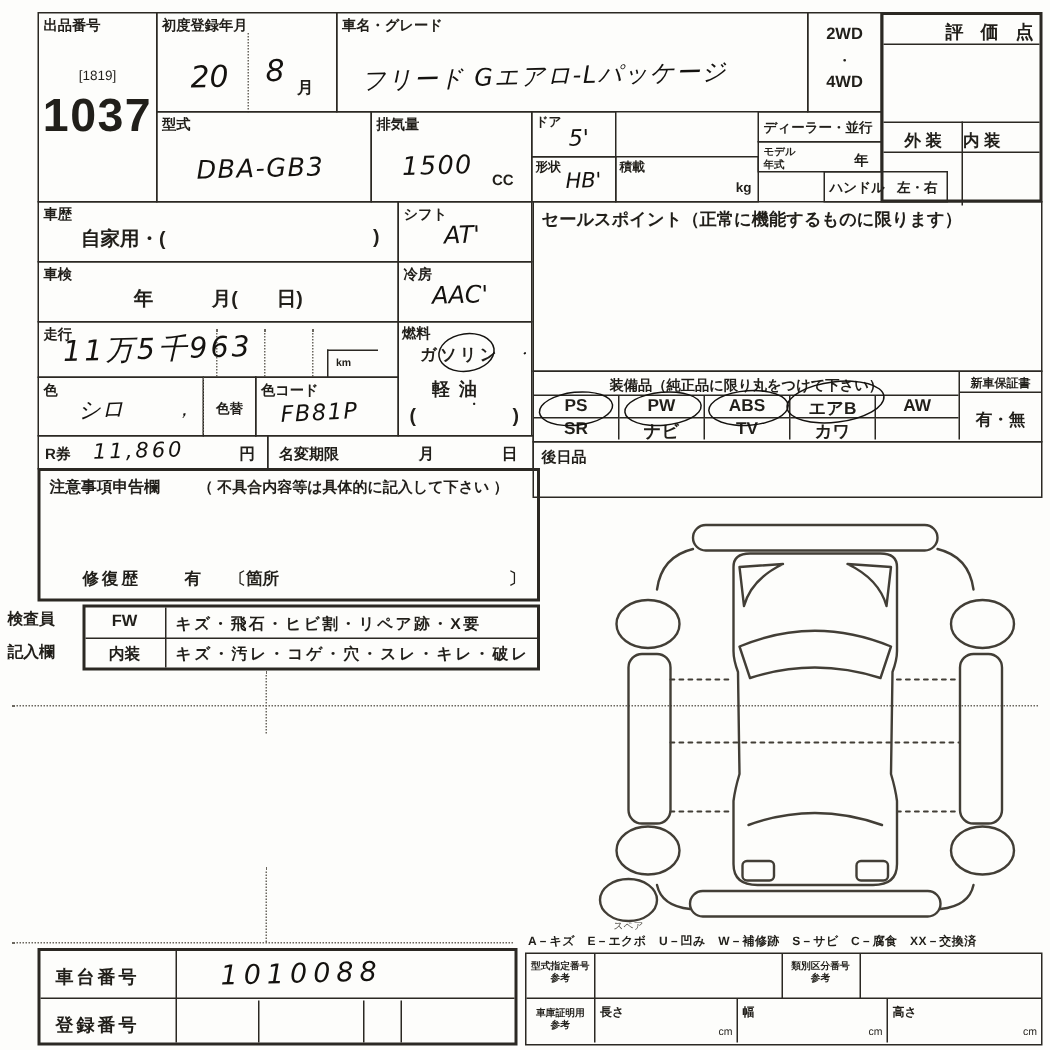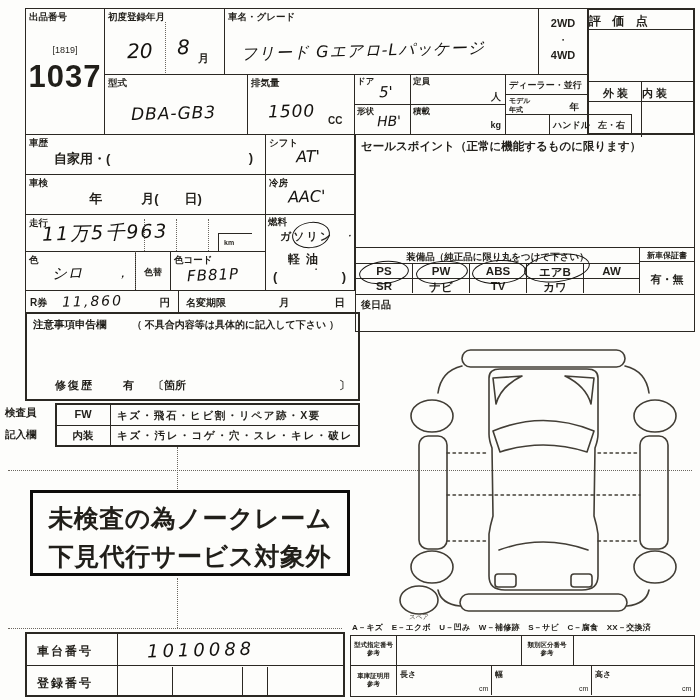--- a/index.html
+++ b/index.html
@@ -55,24 +55,20 @@
   <div class="cell" style="left:247px;top:74px;width:108px;height:61px;">
     <span class="lbl" style="left:3px;top:2px">排気量</span>
     <span class="hand" style="left:20px;top:26px;font-size:17px;letter-spacing:1px">1500</span>
     <span class="pr" style="left:80px;top:40px;font-size:10px">CC</span>
   </div>
 
   <div class="cell" style="left:354px;top:74px;width:57px;height:31px;padding-left:36px;">
     <span class="lbl" style="left:2px;top:1px;font-size:8.5px">ドア</span>
     <span class="hand" style="left:24px;top:8px;font-size:15px">5'</span>
   </div>
-  <div class="cell" style="left:410px;top:74px;width:96px;height:31px;">
-    <span class="lbl" style="left:2px;top:1px;font-size:8.5px">定員</span>
-    <span class="pr" style="right:4px;top:15px;font-size:10px">人</span>
-  </div>
   <div class="cell" style="left:354px;top:104px;width:57px;height:31px;">
     <span class="lbl" style="left:2px;top:1px;font-size:8.5px">形状</span>
     <span class="hand" style="left:22px;top:8px;font-size:14px">HB'</span>
   </div>
   <div class="cell" style="left:410px;top:104px;width:96px;height:31px;">
     <span class="lbl" style="left:2px;top:1px;font-size:8.5px">積載</span>
     <span class="pr" style="right:4px;top:15px;font-size:9px">kg</span>
   </div>
 
   <div class="cell" style="left:505px;top:74px;width:83px;height:21px;">
@@ -82,21 +78,21 @@
     <span class="pr" style="left:3px;top:1px;font-size:7px">モデル</span>
     <span class="pr" style="left:3px;top:10px;font-size:7px">年式</span>
     <span class="pr" style="right:8px;top:6px;font-size:9.5px">年</span>
   </div>
   <div class="cell" style="left:505px;top:114px;width:83px;height:21px;margin-left:44px;">
     <span class="pr" style="left:3px;top:4px;font-size:9px">ハンドル</span>
     <span class="pr" style="right:6px;top:4px;font-size:9px">左・右</span>
   </div>
 
   <div class="cell" style="left:587px;top:8px;width:108px;height:127px;border-width:2px;">
-    <span class="pr" style="left:0;top:3px;width:100%;text-align:left;font-size:12px;letter-spacing:4px">評 価 点</span>
+    <span class="pr" style="left:0;top:3px;width:100%;text-align:right;font-size:12px;letter-spacing:4px">評 価 点</span>
     <div class="nb" style="left:0;top:19px;width:100%;border-top:1.4px solid #2b2823"></div>
     <div class="nb" style="left:0;top:71px;width:100%;height:21px;border-top:1.4px solid #2b2823;border-bottom:1.4px solid #2b2823;">
       <span class="pr" style="left:0;top:4px;width:53px;text-align:center;font-size:11px">外 装</span>
       <span class="pr" style="left:53px;top:4px;width:53px;text-align:left;font-size:11px">内 装</span>
     </div>
     <div class="nb" style="left:52px;top:71px;height:56px;border-left:1.4px solid #2b2823"></div>
   </div>
 
   <div class="cell" style="left:25px;top:134px;width:241px;height:41px;">
     <span class="lbl" style="left:3px;top:2px">車歴</span>
@@ -242,24 +238,20 @@
     <div class="circ" style="left:60px;top:13px;width:50px;height:21px;transform:rotate(-5deg)"></div>
     <div class="circ" style="left:116px;top:12px;width:52px;height:22px;transform:rotate(-4deg)"></div>
     <div class="circ" style="left:168px;top:6px;width:64px;height:26px;transform:rotate(-7deg)"></div>
   </div>
 
   <div class="doth" style="left:8px;top:470px;width:684px"></div>
   <div class="doth" style="left:8px;top:628px;width:334px"></div>
   <div class="dotv" style="left:177px;top:447px;height:42px"></div>
   <div class="dotv" style="left:177px;top:578px;height:50px"></div>
 
-  <div class="nb" style="left:30px;top:490px;width:320px;height:86px;border:3px solid #0d0c0a;background:#fdfdfb;">
-    <span class="pr" style="left:0;top:9px;width:100%;text-align:center;font-size:25px;font-weight:900;letter-spacing:0.5px">未検査の為ノークレーム</span>
-    <span class="pr" style="left:0;top:47px;width:100%;text-align:center;font-size:25px;font-weight:900;letter-spacing:0.5px">下見代行サービス対象外</span>
-  </div>
 
   <svg style="position:absolute;left:392px;top:336px" width="303" height="286" viewBox="0 0 303 286">
     <g stroke="#423e36" stroke-width="1.6" fill="none" stroke-linecap="round" stroke-linejoin="round">
 
       <rect x="70" y="14" width="163" height="17" rx="8.5"></rect>
       <path d="M70,30 Q49,35 46,57"></path>
       <path d="M233,30 Q254,35 257,57"></path>
 
       <path d="M97,42 Q97,33 108,33 L195,33 Q206,33 206,42 L206,98 Q206,104 203,112 L202,180 Q205,190 206,198 L206,240 Q206,254 190,254 L113,254 Q97,254 97,240 L97,198 Q98,190 101,180 L100,112 Q97,104 97,98 Z"></path>
 

